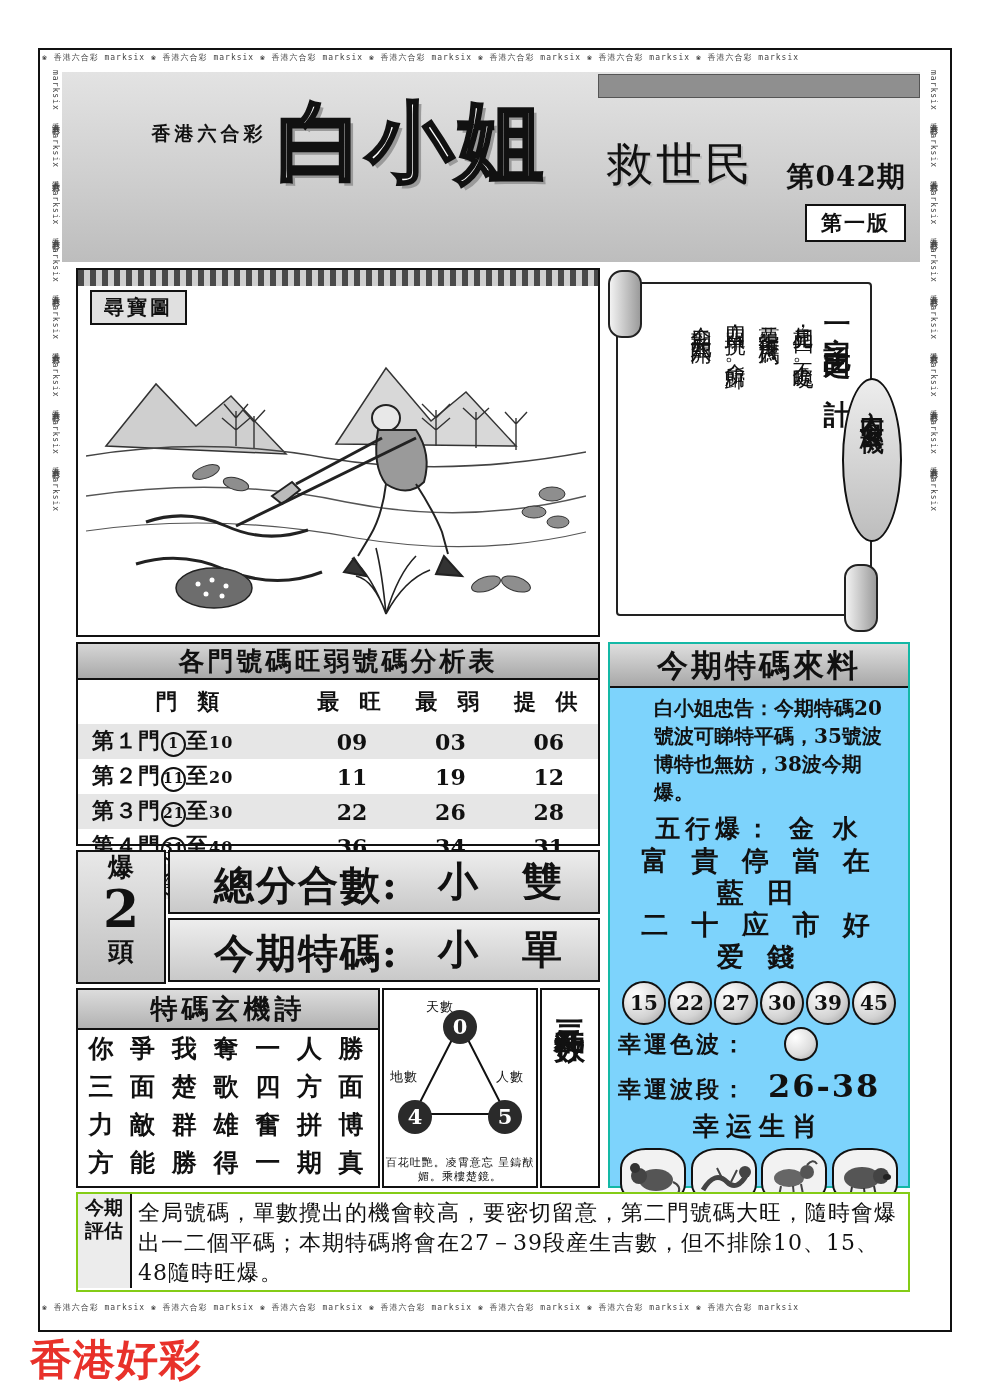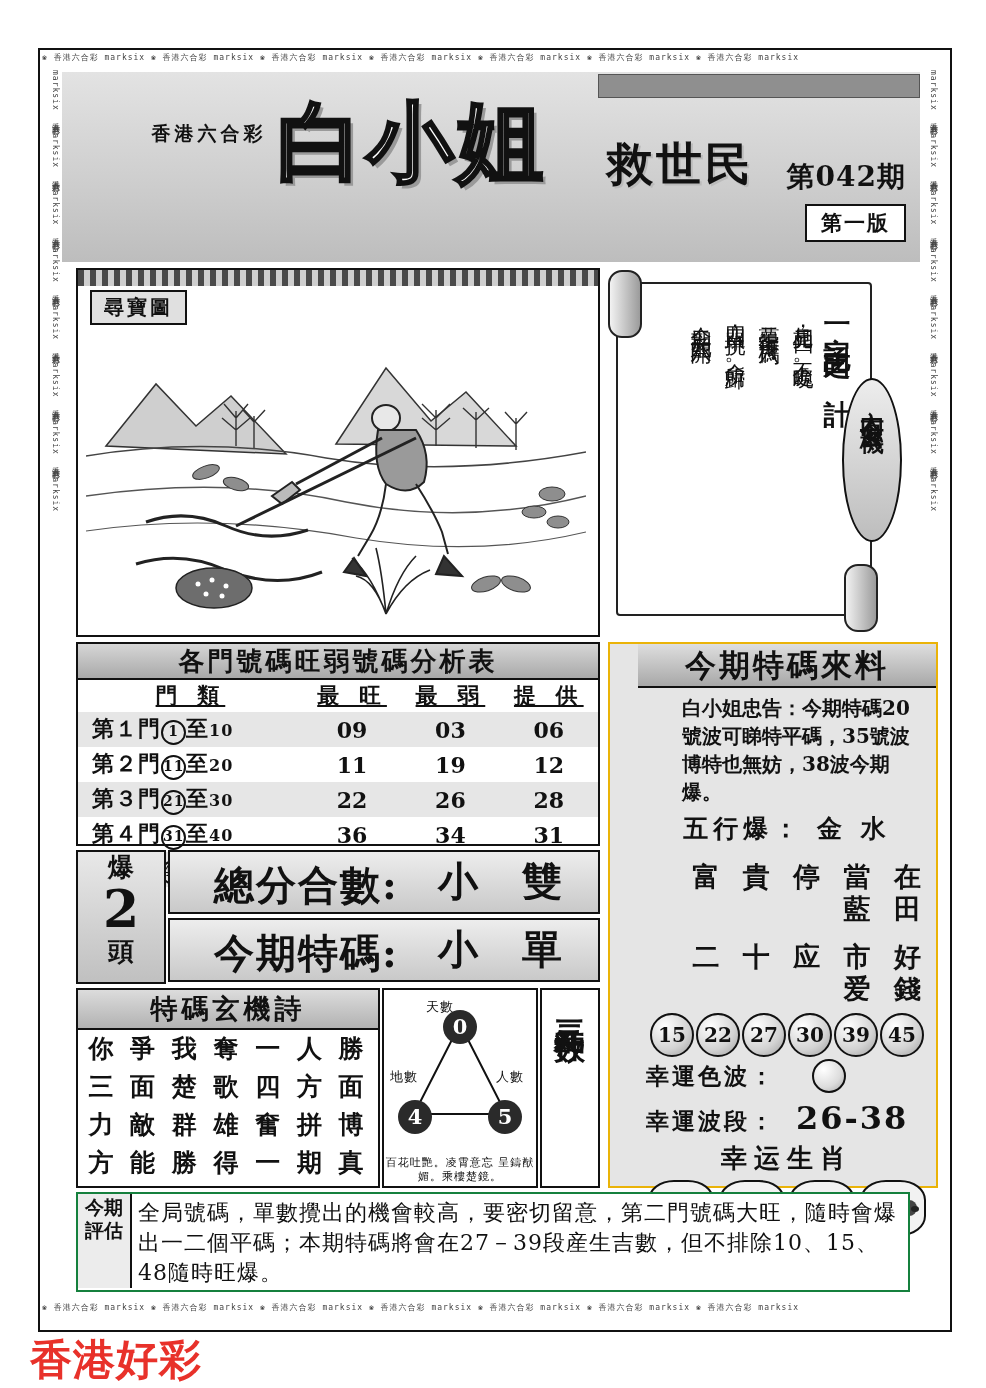--- a/index.html
+++ b/index.html
@@ -15,21 +15,21 @@
   .deco-right{left:922px;top:70px;width:16px;height:1230px;writing-mode:vertical-rl;}
 
   .inner{position:absolute;left:62px;top:72px;width:858px;height:1230px;}
 
   
   .masthead{position:absolute;left:0;top:0;width:858px;height:190px;background:linear-gradient(180deg,#e3e3e3 0%,#cfcfcf 55%,#bdbdbd 100%);}
   .mh-topbar{position:absolute;right:0;top:2px;width:320px;height:22px;background:#8f8f8f;border:1px solid #555;}
   .hk-label{position:absolute;left:82px;top:42px;width:130px;text-align:center;font-family:"DejaVu Serif","Liberation Serif",serif;font-weight:bold;font-size:19px;line-height:38px;color:#111;letter-spacing:4px;}
   .bigtitle{position:absolute;left:215px;top:22px;font-family:"DejaVu Serif","Liberation Serif",serif;font-weight:bold;font-size:86px;line-height:96px;color:#fff;letter-spacing:4px;
     -webkit-text-stroke:3px #111;text-shadow:4px 4px 0 #9a9a9a;}
-  .subtitle{position:absolute;left:545px;top:62px;font-family:"DejaVu Serif","Liberation Serif",serif;font-weight:bold;font-size:46px;color:#111;letter-spacing:3px;text-shadow:2px 2px 0 #bbb;text-align:right;}
+  .subtitle{position:absolute;left:545px;top:62px;font-family:"DejaVu Serif","Liberation Serif",serif;font-weight:normal;font-size:46px;color:#111;letter-spacing:3px;text-shadow:2px 2px 0 #bbb;text-align:right;}
   .issue{position:absolute;right:14px;top:86px;font-family:"DejaVu Serif","Liberation Serif",serif;font-weight:bold;font-size:28px;color:#111;letter-spacing:1px;}
   .edition{position:absolute;right:14px;top:132px;border:2px solid #111;background:#fff;padding:3px 14px;font-family:"DejaVu Serif","Liberation Serif",serif;font-weight:bold;font-size:21px;color:#111;letter-spacing:2px;}
 
   
   .pic-panel{position:absolute;left:14px;top:196px;width:520px;height:365px;border:2px solid #111;background:#fff;}
   .pic-ribbon{position:absolute;left:0;top:0;width:100%;height:16px;background:repeating-linear-gradient(90deg,#4a4a4a 0 6px,#cfcfcf 6px 12px);}
   .pic-tag{position:absolute;left:12px;top:20px;background:#e0e0e0;border:2px solid #111;padding:2px 12px;font-family:"DejaVu Serif","Liberation Serif",serif;font-weight:bold;font-size:20px;letter-spacing:3px;color:#111;}
   .pic-art{position:absolute;left:8px;top:56px;width:500px;height:296px;}
 
   
@@ -43,21 +43,21 @@
   .oval{position:absolute;right:4px;top:110px;width:56px;height:160px;border:2px solid #111;border-radius:50%/50%;
      background:linear-gradient(180deg,#ededed,#bdbdbd);}
   .oval span{position:absolute;left:50%;top:12px;transform:translateX(-50%);writing-mode:vertical-rl;text-orientation:upright;
      font-family:"DejaVu Serif","Liberation Serif",serif;font-weight:bold;font-size:24px;letter-spacing:6px;color:#111;}
 
   
   .table-panel{position:absolute;left:14px;top:570px;width:520px;height:200px;border:2px solid #111;background:#fff;}
   .tbl-title{height:34px;background:linear-gradient(180deg,#d6d6d6,#a9a9a9);border-bottom:2px solid #111;
      font-family:"DejaVu Serif","Liberation Serif",serif;font-weight:bold;font-size:26px;line-height:34px;text-align:center;letter-spacing:3px;color:#111;}
   .tbl{width:100%;border-collapse:collapse;font-family:"DejaVu Serif","Liberation Serif",serif;color:#111;}
-  .tbl th{font-size:22px;font-weight:bold;letter-spacing:6px;padding:1px 0;text-decoration:underline;}
+  .tbl th{font-size:22px;font-weight:bold;letter-spacing:6px;padding:7px 0;}
   .tbl td{font-size:22px;text-align:center;padding:2px 4px;font-weight:bold;}
   .tbl td.rng{text-align:left;padding-left:14px;letter-spacing:1px;}
   .circ{display:inline-block;width:21px;height:21px;line-height:19px;border:2px solid #111;border-radius:50%;font-size:14px;text-align:center;}
   .sm{font-size:16px;}
   .shade{background:#e6e6e6;}
 
   
   .bao-panel{position:absolute;left:14px;top:778px;width:520px;height:130px;}
   .bao-box{position:absolute;left:0;top:0;width:86px;height:130px;border:2px solid #111;background:linear-gradient(180deg,#e8e8e8,#c0c0c0);
     text-align:center;font-family:"DejaVu Serif","Liberation Serif",serif;font-weight:bold;color:#111;}
@@ -83,42 +83,42 @@
   .node{position:absolute;width:34px;height:34px;border-radius:50%;background:#2a2a2a;color:#fff;text-align:center;line-height:34px;
      font-family:"DejaVu Serif","Liberation Serif",serif;font-weight:bold;font-size:21px;}
   .tri-foot{position:absolute;left:0;bottom:2px;width:100%;text-align:center;font-family:"DejaVu Serif","Liberation Serif",serif;font-size:11px;line-height:14px;color:#111;letter-spacing:1px;}
 
   
   .sy-panel{position:absolute;left:478px;top:916px;width:56px;height:196px;border:2px solid #111;background:#fff;}
   .sy-panel span{position:absolute;left:50%;top:6px;transform:translateX(-50%);writing-mode:vertical-rl;text-orientation:upright;
      font-family:"DejaVu Serif","Liberation Serif",serif;font-weight:bold;font-size:31px;letter-spacing:4px;color:#111;}
 
   
-  .right-panel{position:absolute;left:546px;top:570px;width:298px;height:542px;border:2px solid #eab308;background:#e5e5e5;padding-left:28px;}
+  .right-panel{position:absolute;left:546px;top:570px;width:298px;height:542px;border:2px solid #14b8a6;background:#7dd3fc;}
   .rp-title{height:42px;background:linear-gradient(180deg,#dedede,#a8a8a8);border-bottom:2px solid #111;text-align:center;
      font-family:"DejaVu Serif","Liberation Serif",serif;font-weight:bold;font-size:31px;line-height:42px;letter-spacing:3px;color:#111;}
   .rp-body{padding:6px 8px;font-family:"DejaVu Serif","Liberation Serif",serif;color:#111;}
   .advice{font-size:20px;line-height:28px;font-weight:bold;letter-spacing:0px;margin-left:36px;}
   .wuxing{text-align:center;font-size:25px;font-weight:bold;letter-spacing:5px;margin-top:6px;}
-  .brush{text-align:right;font-family:"DejaVu Serif","Liberation Serif",serif;font-weight:bold;font-size:27px;line-height:32px;letter-spacing:7px;margin-top:16px;color:#111;}
+  .brush{text-align:center;font-family:"DejaVu Serif","Liberation Serif",serif;font-weight:bold;font-size:27px;line-height:32px;letter-spacing:7px;margin-top:0;color:#111;}
   .balls{display:flex;justify-content:space-between;margin:8px 4px 2px 4px;}
   .ball{width:40px;height:40px;border-radius:50%;border:2px solid #111;background:radial-gradient(circle at 32% 28%,#ffffff,#d3d3d3 60%,#9e9e9e);
      text-align:center;line-height:40px;font-family:"DejaVu Serif","Liberation Serif",serif;font-weight:bold;font-size:20px;color:#111;}
   .lucky-row{display:flex;align-items:center;margin-top:0;}
   .lucky-lab{font-size:23px;font-weight:bold;letter-spacing:3px;}
   .colorball{width:30px;height:30px;border-radius:50%;border:2px solid #111;margin-left:36px;
      background:radial-gradient(circle at 32% 28%,#ffffff,#dcdcdc 60%,#a8a8a8);}
   .wave-row{margin-top:6px;font-size:23px;font-weight:bold;letter-spacing:2px;}
   .wave-val{font-size:32px;letter-spacing:2px;margin-left:10px;}
   .zodiac-title{text-align:center;font-size:26px;font-weight:bold;letter-spacing:7px;margin-top:4px;}
   .zodiacs{display:flex;justify-content:space-between;margin:4px 2px 0 2px;}
   .zcell{width:62px;height:52px;border:2px solid #111;border-radius:26px/20px;background:#f2f2f2;position:relative;overflow:hidden;}
 
   
-  .foot{position:absolute;left:14px;top:1120px;width:830px;height:96px;border:2px solid #15803d;background:#fff;}
+  .foot{position:absolute;left:14px;top:1120px;width:830px;height:96px;border:2px solid #84cc16;background:#fff;}
   .foot-tag{position:absolute;left:0;top:0;width:52px;height:92px;border-right:2px solid #111;background:#ececec;
      text-align:center;font-family:"DejaVu Serif","Liberation Serif",serif;font-weight:bold;font-size:19px;line-height:23px;padding-top:2px;color:#111;}
   .foot-text{position:absolute;left:60px;top:4px;width:760px;font-family:"DejaVu Serif","Liberation Serif",serif;font-size:22px;line-height:30px;letter-spacing:1px;color:#111;}
 
   
   .brand{position:absolute;left:30px;top:1332px;width:930px;height:50px;}
   .brand-cn{position:absolute;left:0;top:0;font-family:"DejaVu Serif","Liberation Serif",serif;font-weight:bold;font-size:42px;color:#e8312a;letter-spacing:1px;}
   .brand-num{position:absolute;left:200px;top:-4px;font-family:"DejaVu Sans Mono","Liberation Mono",monospace;font-weight:bold;font-size:52px;color:#e8312a;letter-spacing:2px;}
 </style>
 </head>

